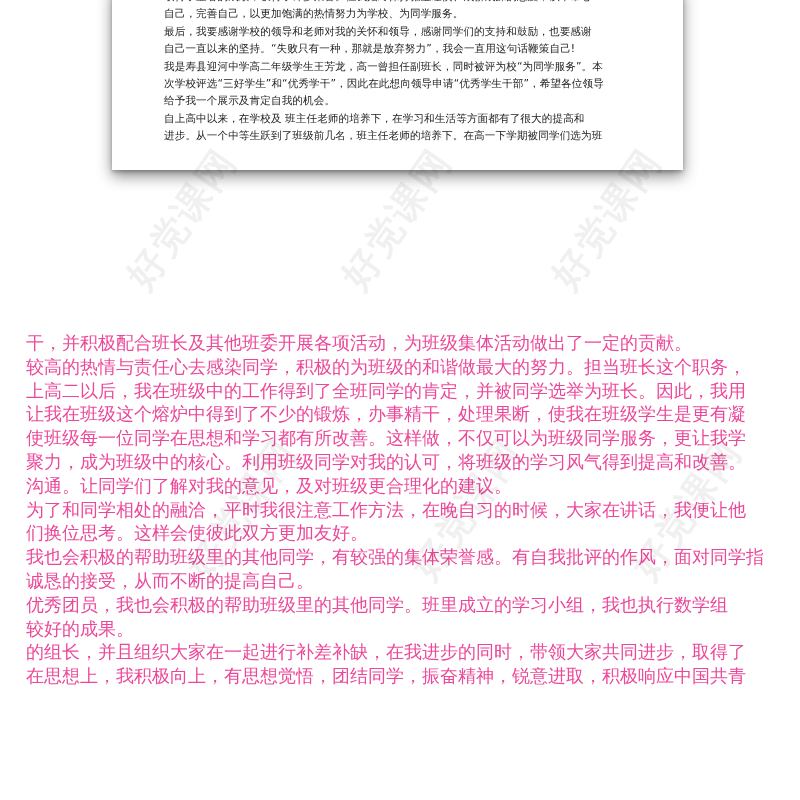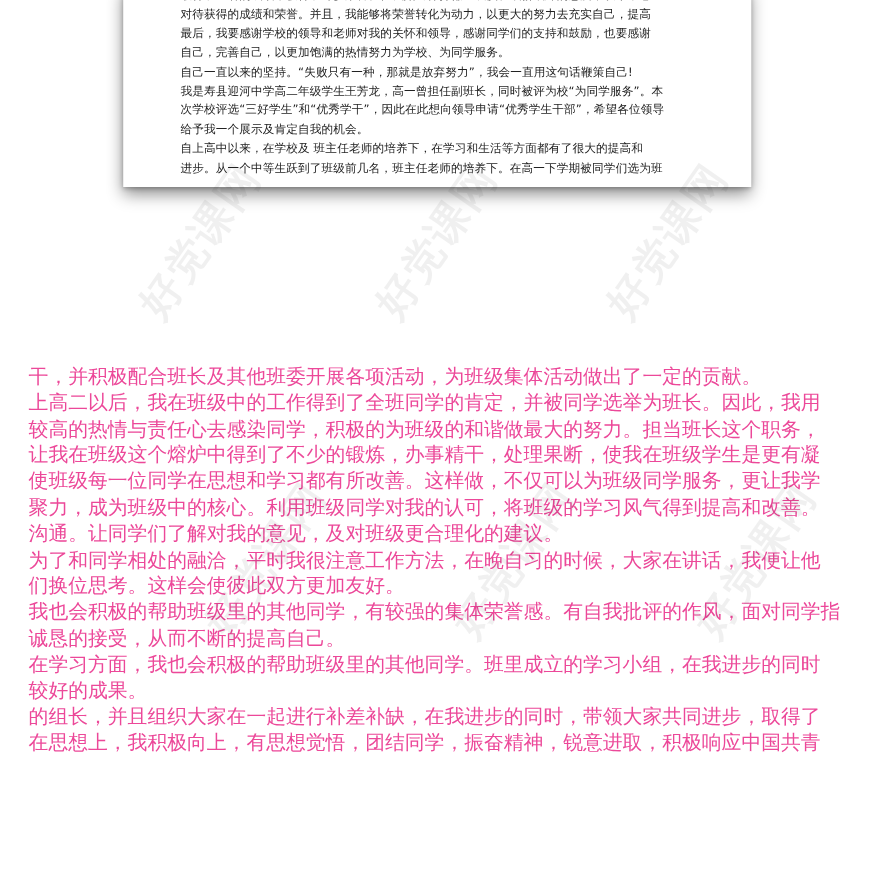--- a/index.html
+++ b/index.html
@@ -32,45 +32,44 @@
     font-size: 18px; line-height: 23.8px; color: #ec4899;
   }
   .body-text p { margin: 0; white-space: nowrap; }
 </style>
 </head>
 <body>
 
 <div class="preview-card">
   <div class="preview-text">
     <p>取得了显著的成绩，获得了许多荣誉。但我始终保持谦虚谨慎、戒骄戒躁的态度，以平常心</p>
-    <p>对待获得的成绩和荣誉。并且，我能够将荣誉转化为动力，以更大的努力去充实自己，提高</p>
+    <p>自己，完善自己，以更加饱满的热情努力为学校、为同学服务。</p>
     <p>最后，我要感谢学校的领导和老师对我的关怀和领导，感谢同学们的支持和鼓励，也要感谢</p>
-    <p>自己，完善自己，以更加饱满的热情努力为学校、为同学服务。</p>
     <p>自己一直以来的坚持。“失败只有一种，那就是放弃努力”，我会一直用这句话鞭策自己!</p>
     <p>我是寿县迎河中学高二年级学生王芳龙，高一曾担任副班长，同时被评为校“为同学服务”。本</p>
     <p>次学校评选“三好学生”和“优秀学干”，因此在此想向领导申请“优秀学生干部”，希望各位领导</p>
     <p>给予我一个展示及肯定自我的机会。</p>
     <p>自上高中以来，在学校及 班主任老师的培养下，在学习和生活等方面都有了很大的提高和</p>
     <p>进步。从一个中等生跃到了班级前几名，班主任老师的培养下。在高一下学期被同学们选为班</p>
   </div>
 </div>
 
 <div class="body-text">
   <p>干，并积极配合班长及其他班委开展各项活动，为班级集体活动做出了一定的贡献。</p>
+  <p>较高的热情与责任心去感染同学，积极的为班级的和谐做最大的努力。担当班长这个职务，</p>
   <p>上高二以后，我在班级中的工作得到了全班同学的肯定，并被同学选举为班长。因此，我用</p>
-  <p>较高的热情与责任心去感染同学，积极的为班级的和谐做最大的努力。担当班长这个职务，</p>
   <p>让我在班级这个熔炉中得到了不少的锻炼，办事精干，处理果断，使我在班级学生是更有凝</p>
   <p>使班级每一位同学在思想和学习都有所改善。这样做，不仅可以为班级同学服务，更让我学</p>
   <p>聚力，成为班级中的核心。利用班级同学对我的认可，将班级的学习风气得到提高和改善。</p>
   <p>沟通。让同学们了解对我的意见，及对班级更合理化的建议。</p>
   <p>为了和同学相处的融洽，平时我很注意工作方法，在晚自习的时候，大家在讲话，我便让他</p>
   <p>们换位思考。这样会使彼此双方更加友好。</p>
   <p>我也会积极的帮助班级里的其他同学，有较强的集体荣誉感。有自我批评的作风，面对同学指</p>
   <p>诚恳的接受，从而不断的提高自己。</p>
-  <p>在学习方面，我也会积极的帮助班级里的其他同学。班里成立的学习小组，在我进步的同时</p>
+  <p>优秀团员，我也会积极的帮助班级里的其他同学。班里成立的学习小组，我也执行数学组</p>
   <p>较好的成果。</p>
   <p>的组长，并且组织大家在一起进行补差补缺，在我进步的同时，带领大家共同进步，取得了</p>
   <p>在思想上，我积极向上，有思想觉悟，团结同学，振奋精神，锐意进取，积极响应中国共青</p>
 </div>
 
 <div class="watermark" style="left:115px; top:270px;">好党课网</div>
 <div class="watermark" style="left:330px; top:270px;">好党课网</div>
 <div class="watermark" style="left:540px; top:270px;">好党课网</div>
 <div class="watermark" style="left:175px; top:560px;">好党课网</div>
 <div class="watermark" style="left:400px; top:560px;">好党课网</div>

